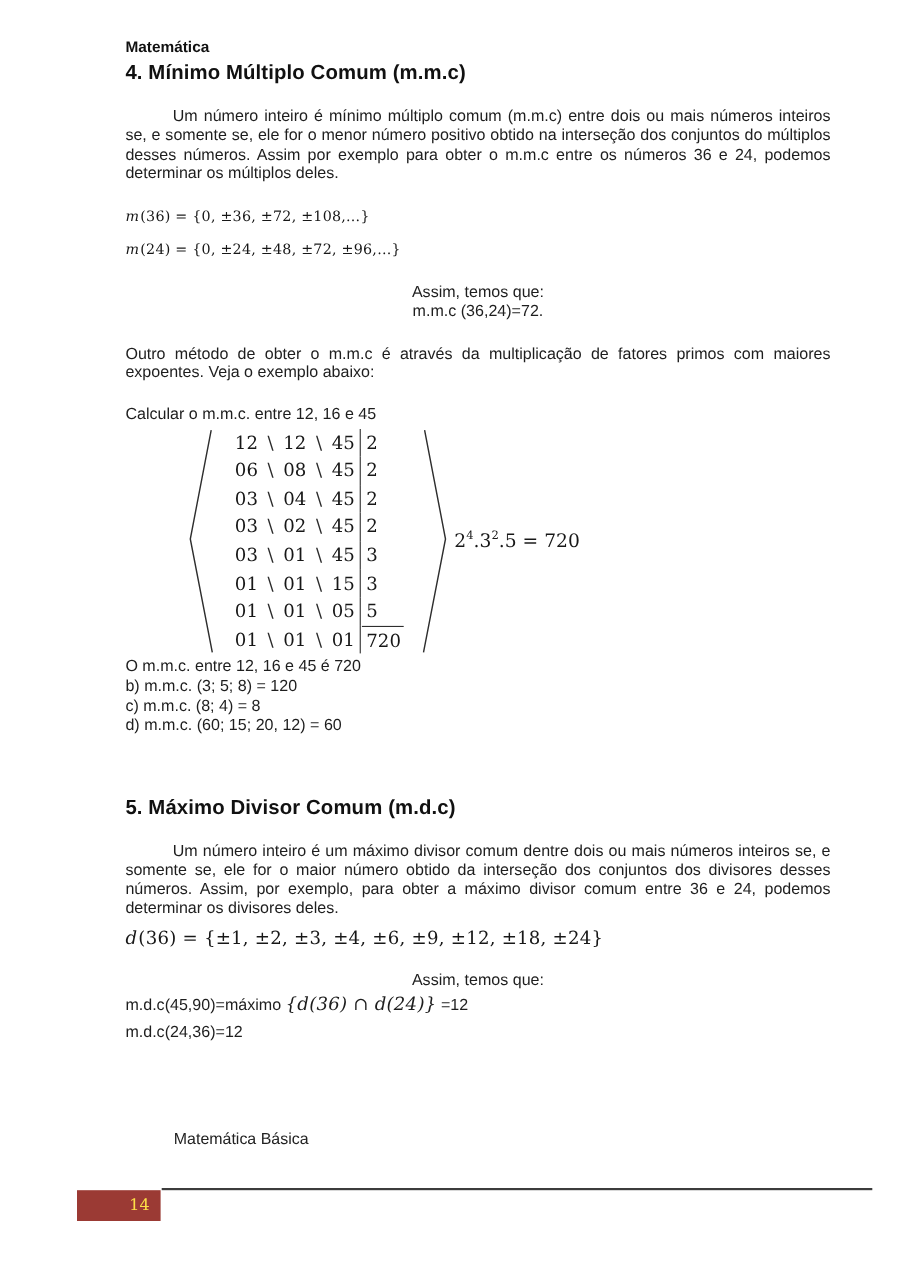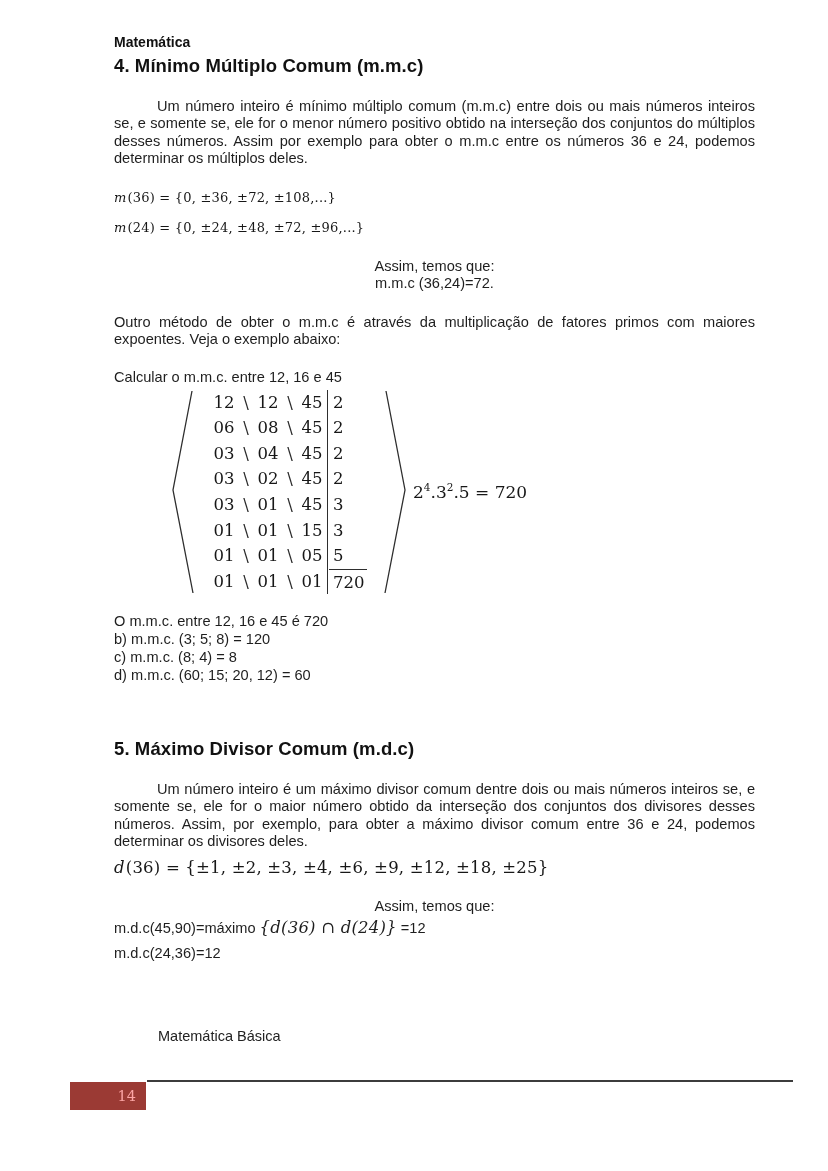--- a/index.html
+++ b/index.html
@@ -62,21 +62,21 @@
   .fdv { display: inline-block; padding: 0 2px 0 4px; margin-left: 1px; }
   .fdv.overline { border-top: 1.4px solid #2e2e2e; }
   .rbracket { margin-left: 8px; }
   .diagram-result {
     font-family: "DejaVu Serif", serif;
     font-size: 17px; color: #171717;
     margin-left: 4px; white-space: nowrap;
   }
   .diagram-result sup { font-size: 10.5px; vertical-align: super; line-height: 0; }
 
-  .results-block { margin-top: 17px; }
+  .results-block { margin-top: 2px; }
   .results-block div { font-size: 14.6px; line-height: 18px; }
 
   .h-section-2 { margin-top: 53px; }
 
   .divisors-block { margin-top: 2px; }
   .divisors-block .math-line { line-height: 29px; font-size: 16.5px; }
 
   .mdc-block { margin-top: 16px; }
   .mdc-eq-line { font-size: 14.6px; line-height: 26px; }
   .mdc-eq-line .eq-formula {
@@ -92,21 +92,21 @@
   }
   .page-badge {
     position: absolute; left: 70px; top: 1082px;
     width: 76px; height: 28px;
     background: #9b3a34;
     display: flex; align-items: center; justify-content: flex-end;
     padding-right: 10px;
   }
   .page-badge span {
     font-family: "DejaVu Serif", serif;
-    font-size: 14.5px; color: #fca5a5;
+    font-size: 14.5px; color: #fde047;
   }
   .book-title {
     position: absolute; left: 158px; top: 1028px;
     font-size: 14.5px; color: #222;
   }
 </style>
 </head>
 <body>
 
 <div class="content">
@@ -215,21 +215,21 @@
     <div>b) m.m.c. (3; 5; 8) = 120</div>
     <div>c) m.m.c. (8; 4) = 8</div>
     <div>d) m.m.c. (60; 15; 20, 12) = 60</div>
   </div>
 
   <div class="h-section h-section-2">5. Máximo Divisor Comum (m.d.c)</div>
 
   <p class="body-par indent">Um número inteiro é um máximo divisor comum dentre dois ou mais números inteiros se, e somente se, ele for o maior número obtido da interseção dos conjuntos dos divisores desses números. Assim, por exemplo, para obter a máximo divisor comum entre 36 e 24, podemos determinar os divisores deles.</p>
 
   <div class="divisors-block">
-    <div class="math-line"><i>d</i><span>(36) = {±1, ±2, ±3, ±4, ±6, ±9, ±12, ±18, ±25}</span></div>
+    <div class="math-line"><i>d</i><span>(36) = {±1, ±2, ±3, ±4, ±6, ±9, ±12, ±18, ±24}</span></div>
   </div>
 
   <div class="mdc-block">
     <div class="plain-line">Assim, temos que:</div>
     <div class="mdc-eq-line"><span>m.d.c(45,90)=máximo </span><span class="eq-formula">{d(36) ∩ d(24)}</span><span> =12</span></div>
     <div class="mdc-result-line">m.d.c(24,36)=12</div>
   </div>
 
 </div>
 

